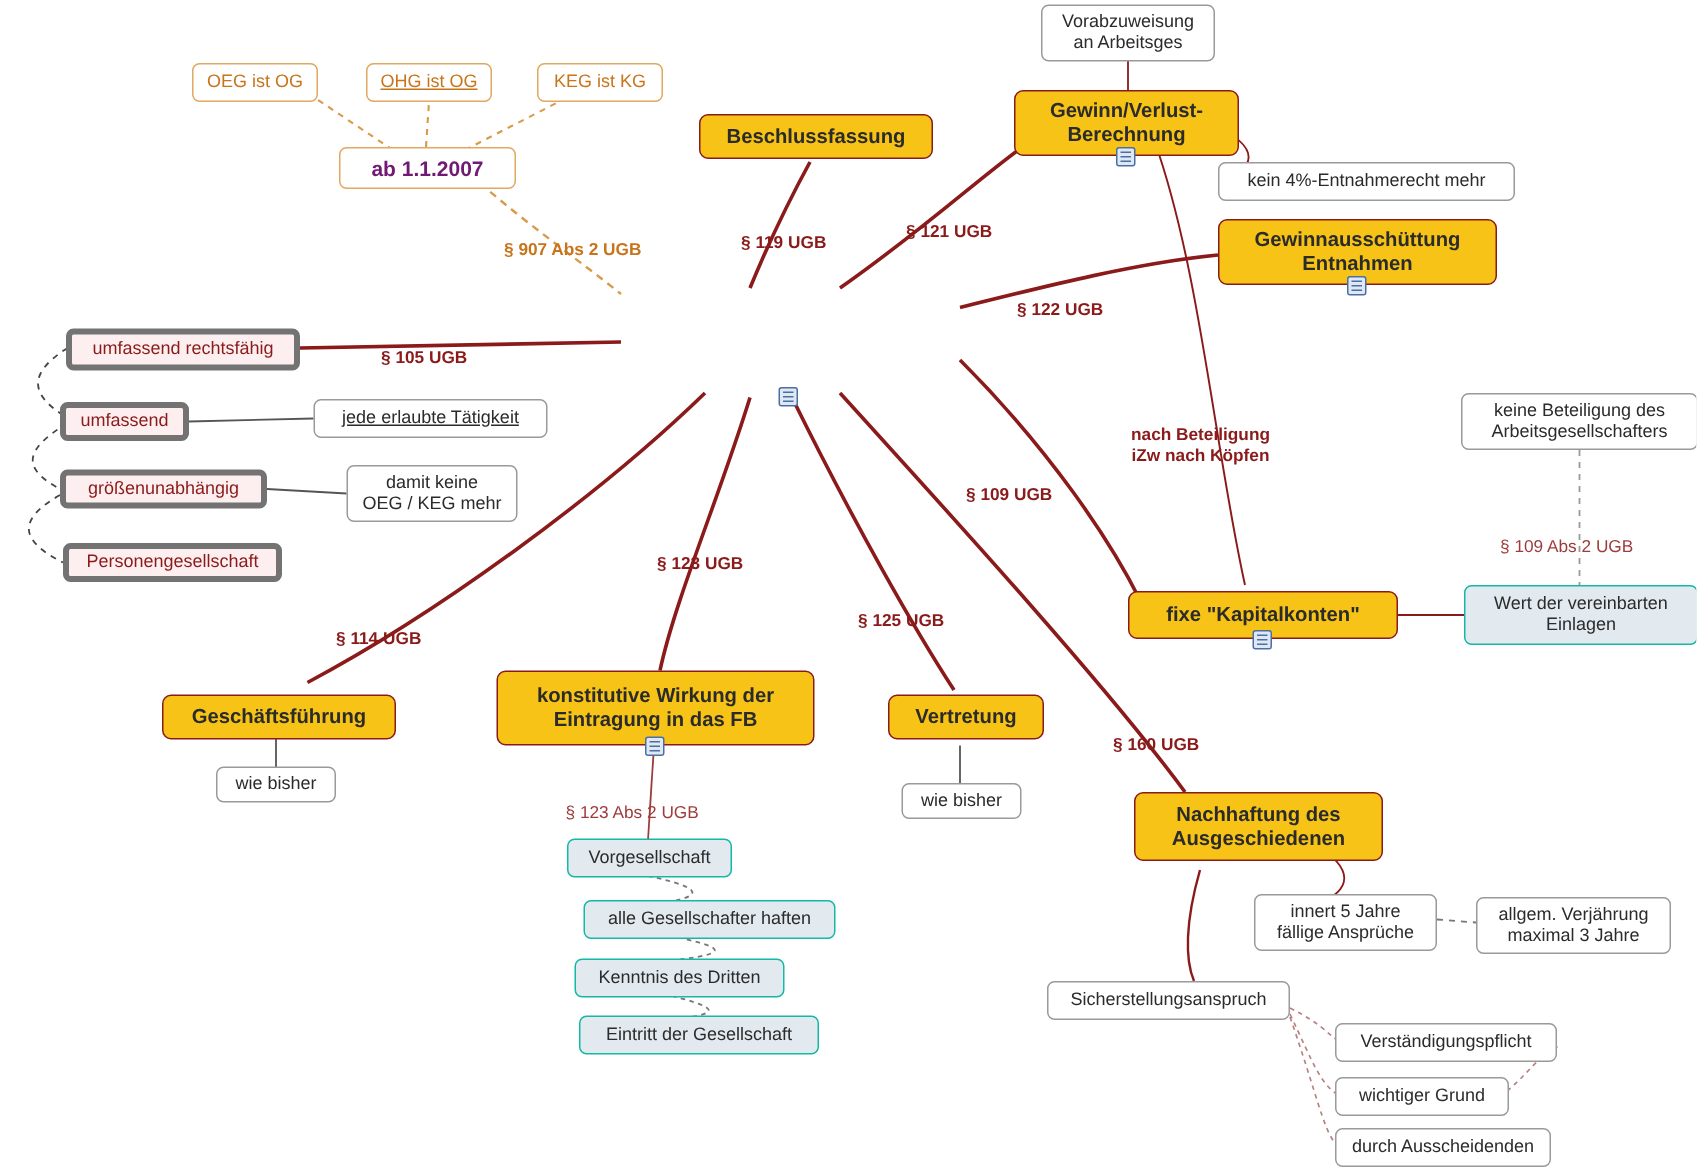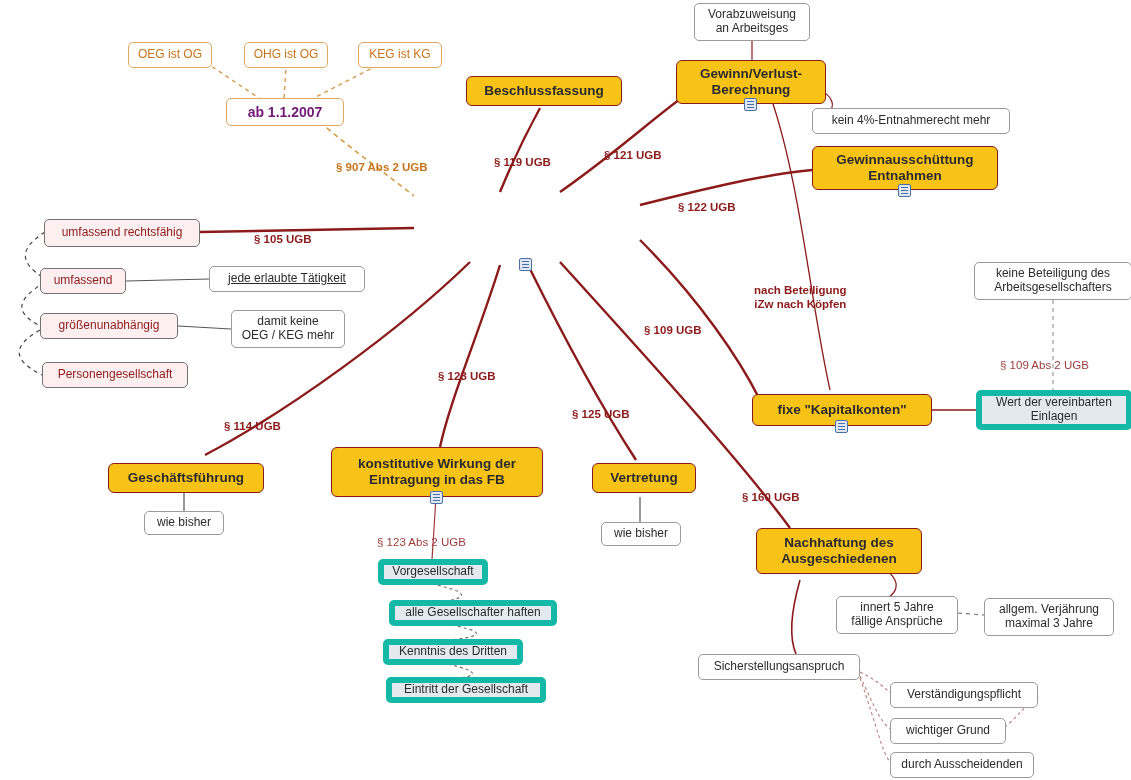--- a/index.html
+++ b/index.html
@@ -58,29 +58,29 @@
     font-size: 12px;
     border-radius: 5px;
     border: 1px solid #9a9a9a;
   }
   
   .n-blue {
     background: #e2eaf0;
     color: #2b2b2b;
     font-size: 12px;
     border-radius: 5px;
-    border: 6px solid #14b8a6;
+    border: 1px solid #14b8a6;
   }
   
   .n-pink {
     background: #fdeff0;
     color: #8b1a1a;
     font-size: 12px;
     border-radius: 5px;
-    border: 1px solid #737373;
+    border: 4px solid #737373;
   }
   
   .n-orange {
     background: #ffffff;
     color: #c8741a;
     font-size: 12px;
     border-radius: 5px;
     border: 1px solid #e0a860;
   }
   .n-orange-strong {
@@ -196,21 +196,21 @@
     <path d="M860,676 C876,710 880,722 892,730" stroke="#b98080" stroke-width="1.1" fill="none" stroke-dasharray="3,3"></path>
     <path d="M860,678 C878,730 882,752 890,762" stroke="#b98080" stroke-width="1.1" fill="none" stroke-dasharray="3,3"></path>
 
     <path d="M1000,731 C1020,716 1024,704 1040,697" stroke="#b98080" stroke-width="1.1" fill="none" stroke-dasharray="3,3"></path>
   </svg>
 
   <div class="node n-orange" style="left:128px; top:42px; width:84px; height:26px;">
     <span>OEG ist OG</span>
   </div>
 
-  <div class="node n-orange" style="left:244px; top:42px; width:84px; height:26px;">
+  <div class="node n-orange" style="left:244px; top:42px; width:84px; height:26px;text-decoration:underline;">
     <span>OHG ist OG</span>
   </div>
 
   <div class="node n-orange" style="left:358px; top:42px; width:84px; height:26px;">
     <span>KEG ist KG</span>
   </div>
 
   <div class="node n-orange-strong" style="left:226px; top:98px; width:118px; height:28px;">
     <span>ab 1.1.2007</span>
   </div>

